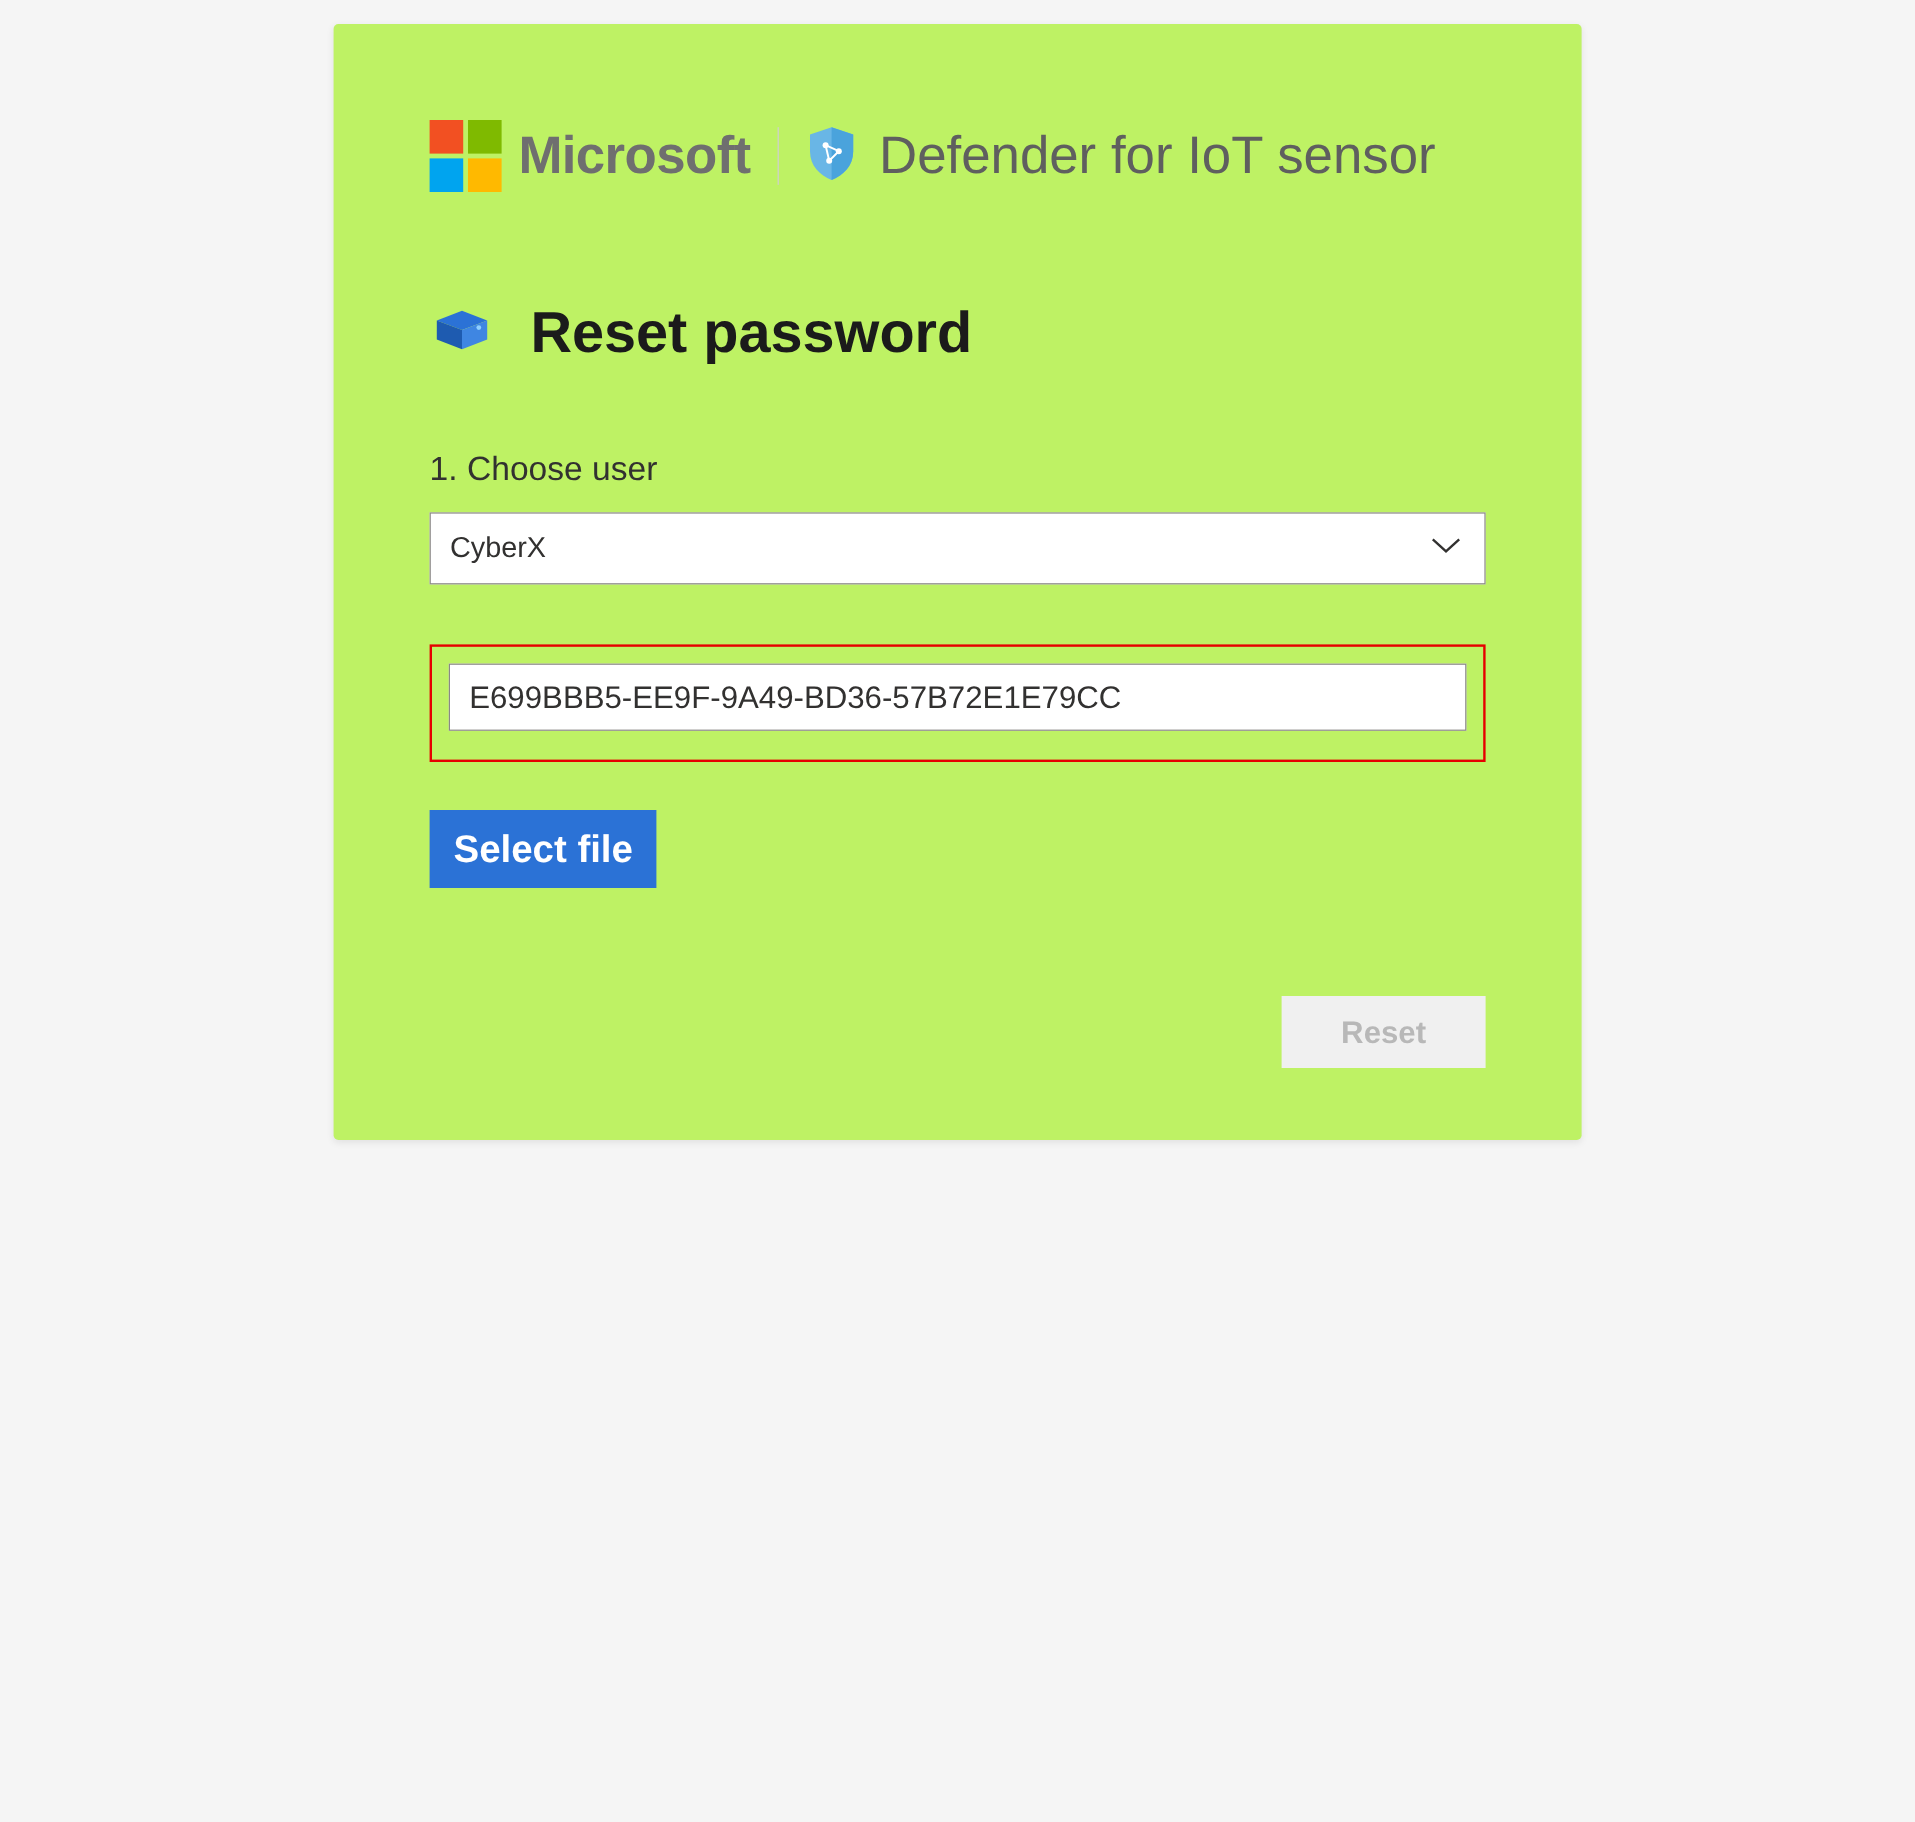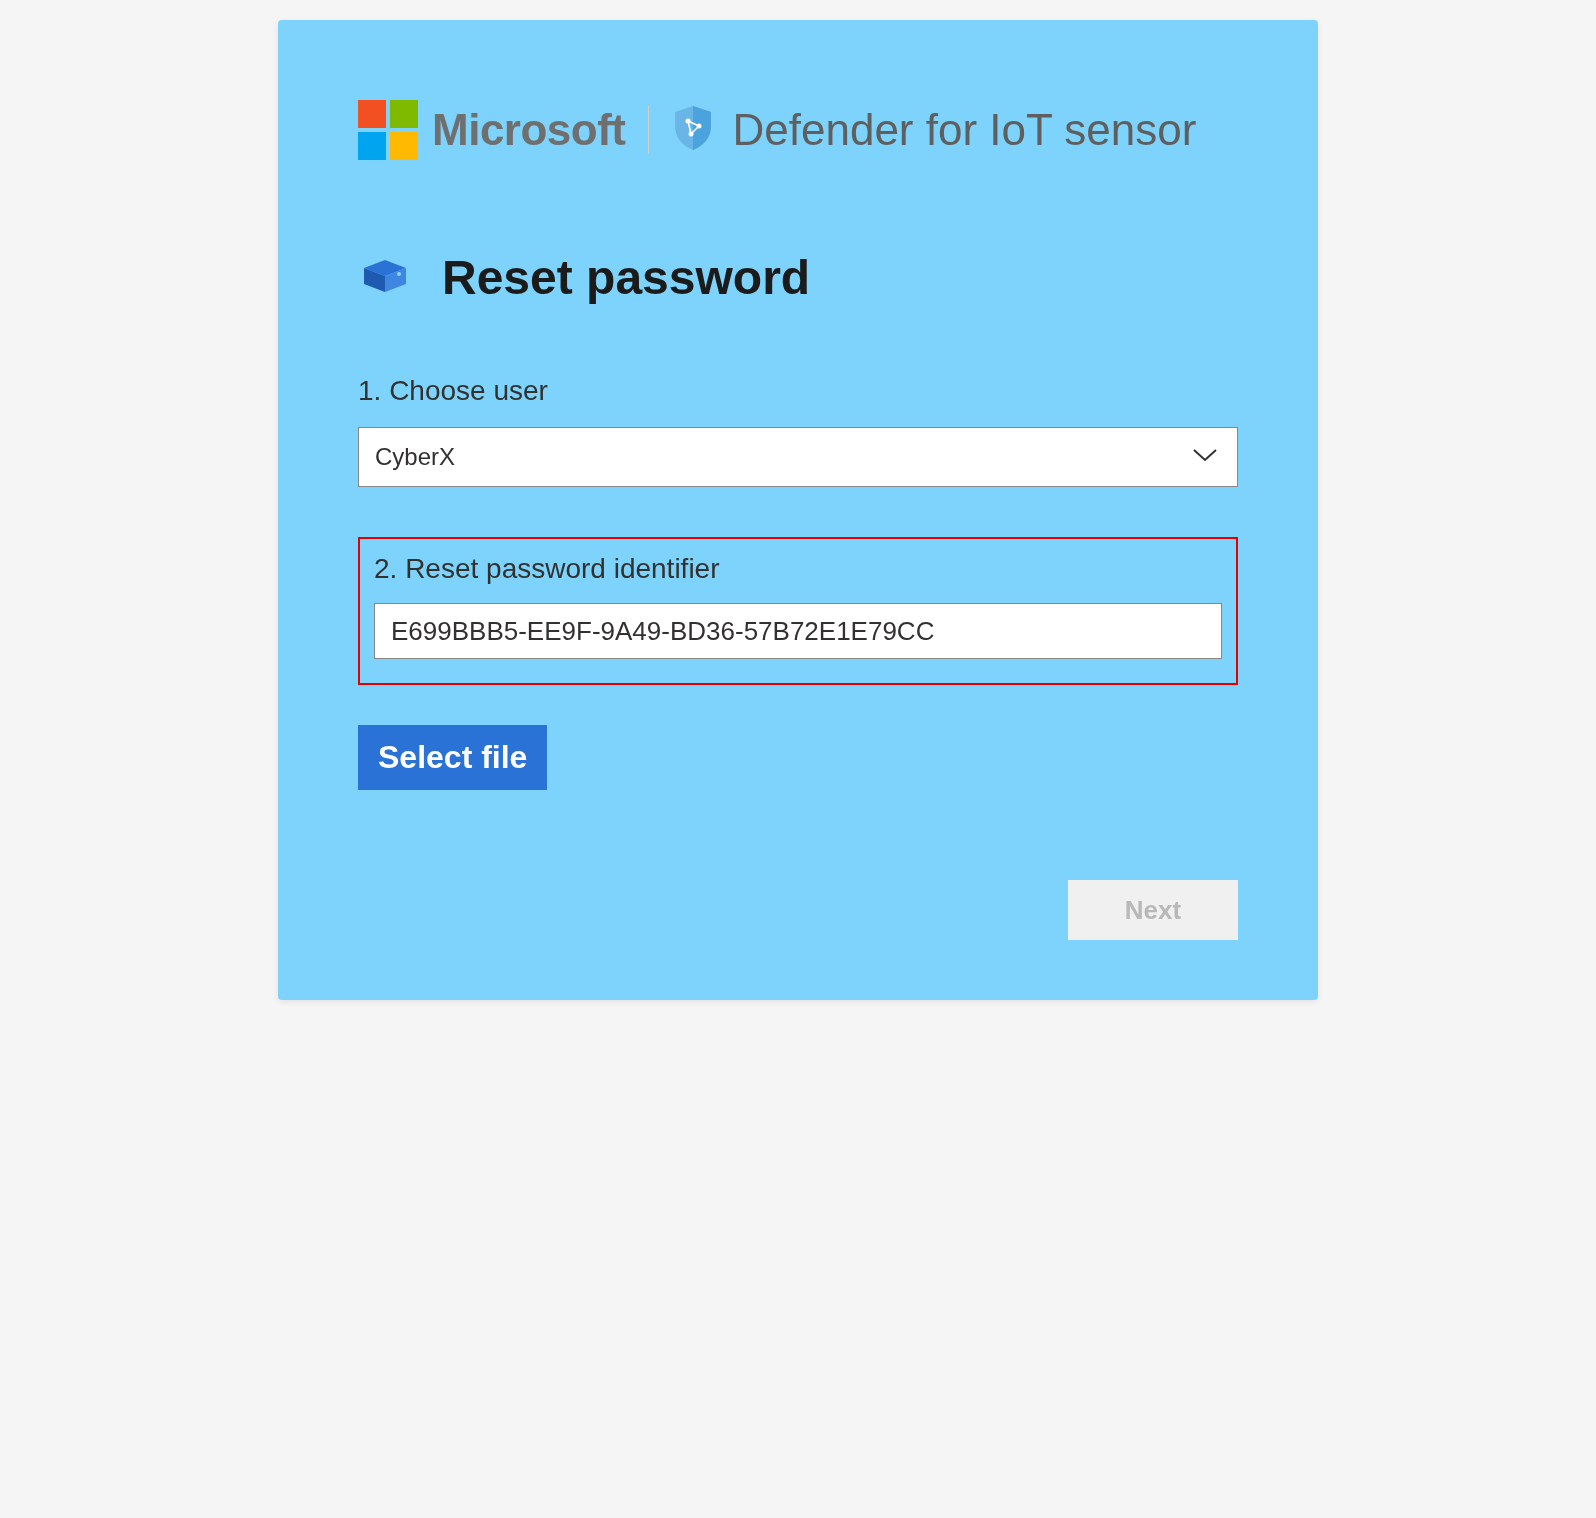--- a/index.html
+++ b/index.html
@@ -7,21 +7,21 @@
       margin: 0;
       padding: 0;
     }
     body {
       font-family: "Segoe UI", -apple-system, BlinkMacSystemFont, sans-serif;
       background: #f5f5f5;
       padding: 20px;
       color: #323130;
     }
     .card {
-      background: #7dd3fc;
+      background: #bef264;
       border-radius: 4px;
       box-shadow: 0 2px 6px rgba(0,0,0,0.08);
       max-width: 1040px;
       padding: 80px 80px 60px 80px;
       margin: 0 auto;
     }
     .brand-row {
       display: flex;
       align-items: center;
       gap: 22px;
@@ -227,25 +227,24 @@
     <input type="text" readonly="" class="select-input" value="CyberX" style="">
     <span class="chevron">
       <svg viewBox="0 0 26 14">
           <polyline points="2,2 13,12 24,2" fill="none" stroke="#323130" stroke-width="2"></polyline>
         </svg>
     </span>
   </div>
 
   
   <div class="highlight-box">
-    <div class="step-label">2. Reset password identifier</div>
     <input type="text" class="id-input" value="E699BBB5-EE9F-9A49-BD36-57B72E1E79CC" style="">
   </div>
 
   
   <button class="select-file-btn">Select file</button>
 
   
   <div class="nav-row">
-    <button class="nav-btn next-btn" disabled="">Next</button>
+    <button class="nav-btn next-btn" disabled="">Reset</button>
   </div>
 
 </div>
 
 </body></html>

